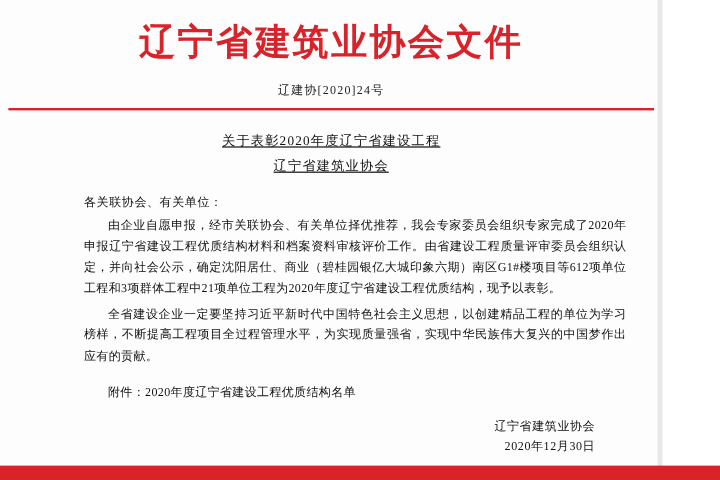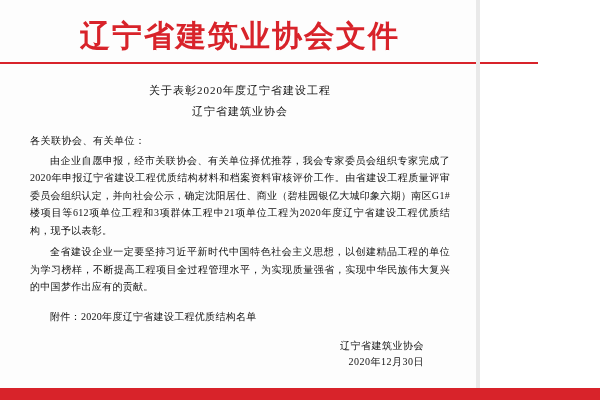--- a/index.html
+++ b/index.html
@@ -8,21 +8,21 @@
   }
   body {
     width: 600px;
     height: 400px;
     background: #ffffff;
     font-family: "Liberation Serif", serif;
     overflow: hidden;
   }
   .page {
     position: relative;
-    width: 480px;
+    width: 552px;
     height: 400px;
     box-sizing: border-box;
     background: #fdfdfd;
     padding: 0;
   }
   .doc-title {
     text-align: center;
     color: #d8232a;
     font-size: 30px;
     font-weight: bold;
@@ -44,24 +44,26 @@
     background: #d8232a;
     margin: 8px auto 0 auto;
   }
   .subject {
     text-align: center;
     font-size: 11px;
     color: #111;
     margin-top: 16px;
     line-height: 1.9;
     letter-spacing: 1px;
+    text-decoration: underline;
   }
   .body-wrap {
     padding: 0 30px;
     margin-top: 12px;
+    margin-left: 40px;
   }
   .salutation {
     font-size: 10px;
     color: #111;
     margin-bottom: 4px;
     letter-spacing: 0.5px;
   }
   p.para {
     font-size: 10px;
     color: #111;
@@ -111,20 +113,21 @@
     background: #e9e9e9;
   }
 </style>
 </head>
 <body>
 
 <div class="page">
 
   <div class="doc-title">辽宁省建筑业协会文件</div>
 
+  <div class="doc-number">辽建协[2020]24号</div>
 
   <div class="red-rule"></div>
 
   <div class="subject">
     <div>关于表彰2020年度辽宁省建设工程</div>
     <div>辽宁省建筑业协会</div>
   </div>
 
   <div class="body-wrap">
     <div class="salutation">各关联协会、有关单位：</div>

